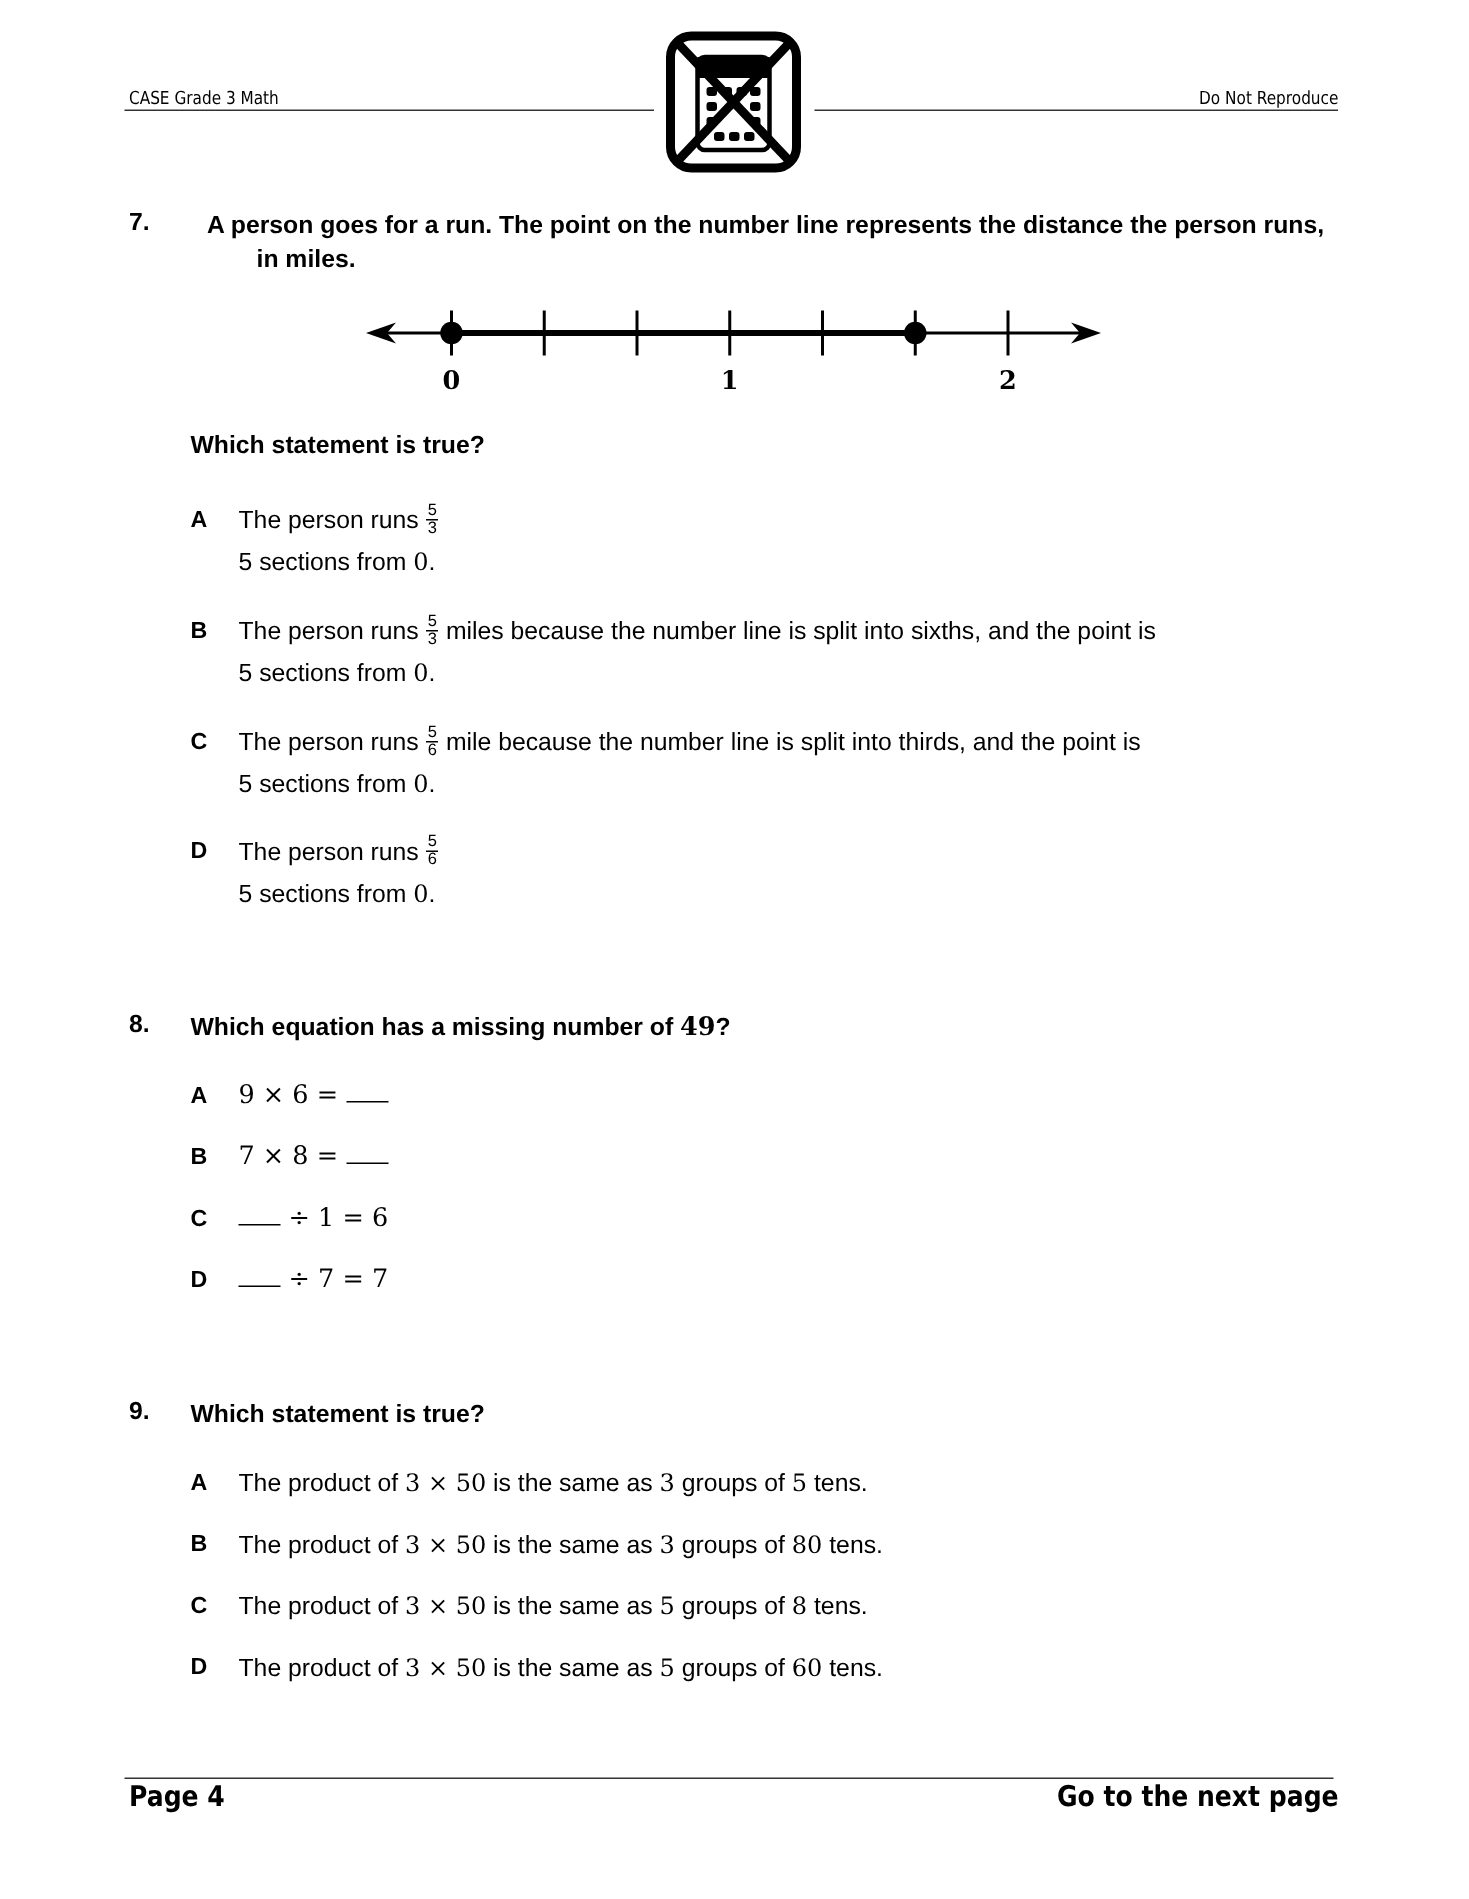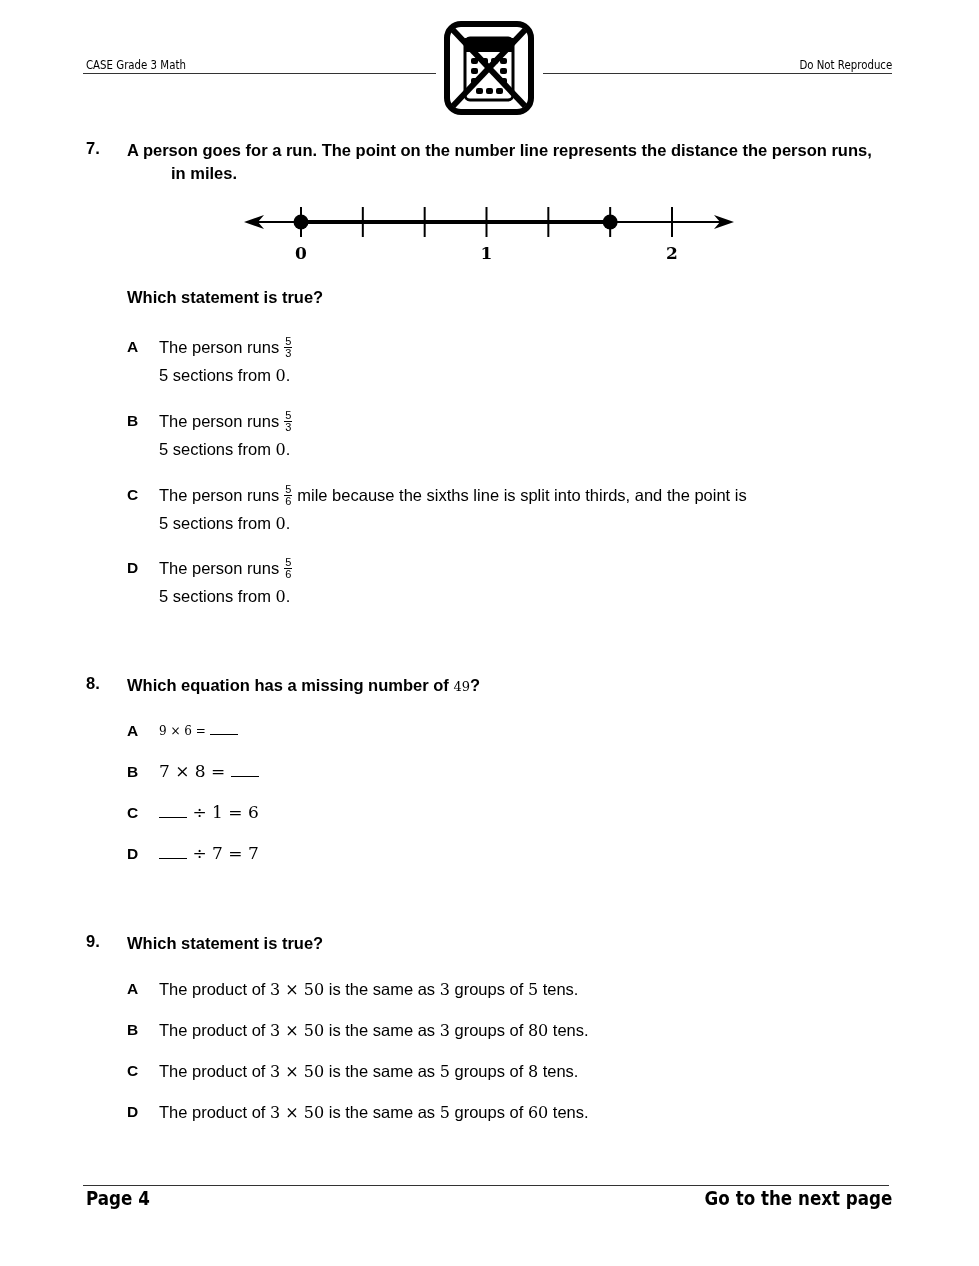--- a/index.html
+++ b/index.html
@@ -57,21 +57,21 @@
     </g>
     <line x1="10" y1="10" x2="82" y2="86" stroke="#000" stroke-width="6"></line>
     <line x1="82" y1="10" x2="10" y2="86" stroke="#000" stroke-width="6"></line>
   </svg>
 </div>
 <div class="abs hdr-rule-right"></div>
 <div class="abs hdr-right">Do Not Reproduce</div>
 
 <div>
   <div class="abs q-num" style="left:86px; top:139px;">7.</div>
-  <div class="abs q-text" style="left:127px; top:139px;">A person goes for a run. The point on the number line represents the distance the person runs,</div>
+  <div class="abs q-text" style="left:138px; top:139px;">A person goes for a run. The point on the number line represents the distance the person runs,</div>
   <div class="abs q-text" style="left:127px; top:162px;margin-left:44px;">in miles.</div>
 
   <div class="abs numline">
     <svg id="nl-svg" width="500" height="70" viewBox="0 0 500 70">
         <line x1="12" y1="22" x2="488" y2="22" stroke="#000" stroke-width="2"></line>
         <path d="M 6 22 L 26 15 L 20 22 L 26 29 Z" fill="#000"></path>
         <path d="M 496 22 L 476 15 L 482 22 L 476 29 Z" fill="#000"></path>
         <line x1="63" y1="22" x2="372.17285000000004" y2="22" stroke="#000" stroke-width="4"></line>
         <line x1="63" y1="7" x2="63" y2="37" stroke="#000" stroke-width="2"></line>
         <line x1="124.82714999999999" y1="7" x2="124.82714999999999" y2="37" stroke="#000" stroke-width="2"></line>
@@ -91,46 +91,46 @@
   <div class="abs q-text" style="left:127px; top:286px;">Which statement is true?</div>
 
   <div id="q7-options">
       <div class="abs" style="left:127px; top:336px; width:720px;">
         <div class="abs opt-letter" style="left:0; top:2px;">A</div>
         <div class="abs opt-text" style="left:32px; top:-3px; white-space:nowrap;"><span>The person runs</span><span class="frac"><span class="num">5</span><span class="den">3</span></span></div>
         <div class="abs opt-text" style="left:32px; top:25px; white-space:nowrap;"><span>5 sections from</span> <span class="math">0</span><span>.</span></div>
       </div>
       <div class="abs" style="left:127px; top:410px; width:720px;">
         <div class="abs opt-letter" style="left:0; top:2px;">B</div>
-        <div class="abs opt-text" style="left:32px; top:-3px; white-space:nowrap;"><span>The person runs</span><span class="frac"><span class="num">5</span><span class="den">3</span></span></div>
+        <div class="abs opt-text" style="left:32px; top:-3px; white-space:nowrap;"><span>The person runs</span><span class="frac"><span class="num">5</span><span class="den">3</span></span><span>miles because the number line is split into sixths, and the point is</span></div>
         <div class="abs opt-text" style="left:32px; top:25px; white-space:nowrap;"><span>5 sections from</span> <span class="math">0</span><span>.</span></div>
       </div>
       <div class="abs" style="left:127px; top:484px; width:720px;">
         <div class="abs opt-letter" style="left:0; top:2px;">C</div>
-        <div class="abs opt-text" style="left:32px; top:-3px; white-space:nowrap;"><span>The person runs</span><span class="frac"><span class="num">5</span><span class="den">6</span></span><span>mile because the sixths line is split into thirds, and the point is</span></div>
+        <div class="abs opt-text" style="left:32px; top:-3px; white-space:nowrap;"><span>The person runs</span><span class="frac"><span class="num">5</span><span class="den">6</span></span><span>mile because the number line is split into thirds, and the point is</span></div>
         <div class="abs opt-text" style="left:32px; top:25px; white-space:nowrap;"><span>5 sections from</span> <span class="math">0</span><span>.</span></div>
       </div>
       <div class="abs" style="left:127px; top:557px; width:720px;">
         <div class="abs opt-letter" style="left:0; top:2px;">D</div>
         <div class="abs opt-text" style="left:32px; top:-3px; white-space:nowrap;"><span>The person runs</span><span class="frac"><span class="num">5</span><span class="den">6</span></span></div>
         <div class="abs opt-text" style="left:32px; top:25px; white-space:nowrap;"><span>5 sections from</span> <span class="math">0</span><span>.</span></div>
       </div>
     </div>
 </div>
 
 <div>
   <div class="abs q-num" style="left:86px; top:674px;">8.</div>
   <div class="abs q-text" style="left:127px; top:674px;">
     <span>Which equation has a missing number of</span>
-    <span class="math" style="font-weight:normal; font-size:13px;">49</span><span>?</span>
+    <span class="math" style="font-weight:bold; font-size:17px;">49</span><span>?</span>
   </div>
   <div id="q8-options">
       <div class="abs" style="left:127px; top:719px; width:300px; height:26px;">
         <div class="abs opt-letter" style="left:0; top:3px;">A</div>
-        <div class="abs math" style="left:32px; top:1px; font-size:12px; white-space:nowrap;"><span>9 × 6 =</span> <span class="blank"></span></div>
+        <div class="abs math" style="left:32px; top:1px; font-size:17px; white-space:nowrap;"><span>9 × 6 =</span> <span class="blank"></span></div>
       </div>
       <div class="abs" style="left:127px; top:760px; width:300px; height:26px;">
         <div class="abs opt-letter" style="left:0; top:3px;">B</div>
         <div class="abs math" style="left:32px; top:1px; font-size:17px; white-space:nowrap;"><span>7 × 8 =</span> <span class="blank"></span></div>
       </div>
       <div class="abs" style="left:127px; top:801px; width:300px; height:26px;">
         <div class="abs opt-letter" style="left:0; top:3px;">C</div>
         <div class="abs math" style="left:32px; top:1px; font-size:17px; white-space:nowrap;"><span class="blank"></span> <span>÷ 1 = 6</span></div>
       </div>
       <div class="abs" style="left:127px; top:842px; width:300px; height:26px;">

